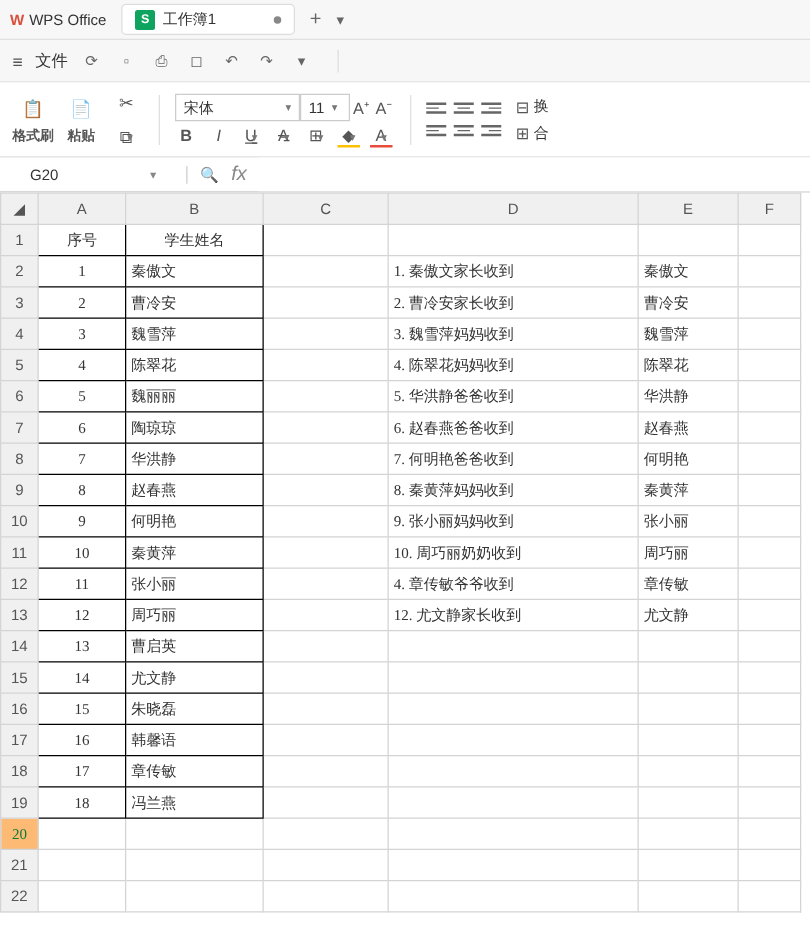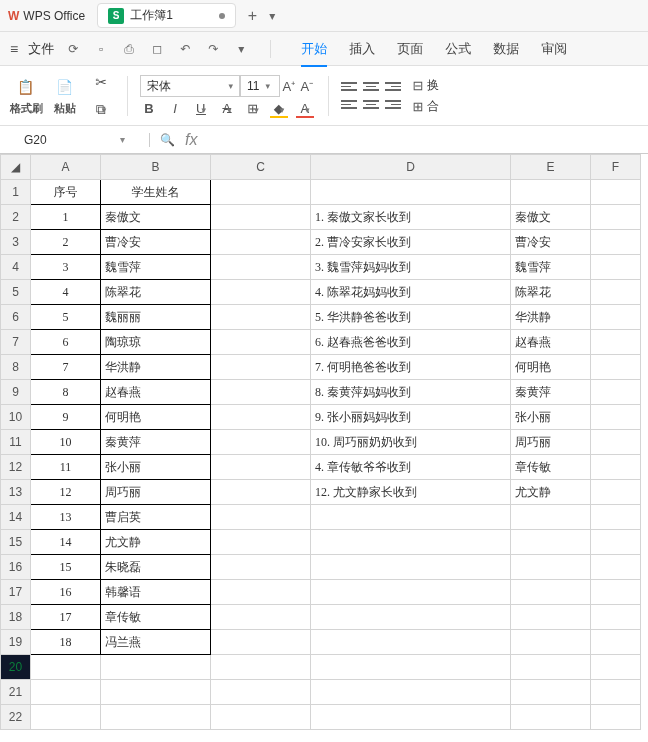--- a/index.html
+++ b/index.html
@@ -70,21 +70,21 @@
 .col-C { width: 100px; }
 .col-D { width: 200px; }
 .col-E { width: 80px; }
 .col-F { width: 50px; }
 .cell { padding: 0 4px; }
 .boxed { border: 1px solid #000 !important; font-family: "SimSun","宋体",serif; font-size: 15px; }
 .hdr { text-align: center; }
 .idx { text-align: center; }
 .song { font-family: "SimSun","宋体",serif; font-size: 15px; }
 .grid tbody td { background: #fff; }
-.active-row .rowhdr { background: #0f172a; color: #0a7d3a; }
+.active-row .rowhdr { background: #fdba74; color: #0a7d3a; font-family: Liberation Serif, serif; }
 </style>
 </head>
 <body>
 
 <div class="titlebar">
   <span class="app-logo">W</span>
   <span class="app-name">WPS Office</span>
   <div class="doc-tab">
     <span class="doc-icon">S</span>
     <span>工作簿1</span>
@@ -100,28 +100,20 @@
     <span class="file-btn">文件</span>
     <span class="qicon">⟳</span>
     <span class="qicon">▫</span>
     <span class="qicon">⎙</span>
     <span class="qicon">◻</span>
     <span class="qicon">↶</span>
     <span class="qicon">↷</span>
     <span class="qicon">▾</span>
   </div>
   <div class="divider"></div>
-  <div class="menu-tabs">
-    <span class="menu-tab active">开始</span>
-    <span class="menu-tab">插入</span>
-    <span class="menu-tab">页面</span>
-    <span class="menu-tab">公式</span>
-    <span class="menu-tab">数据</span>
-    <span class="menu-tab">审阅</span>
-  </div>
 </div>
 
 <div class="ribbon">
   <div class="ribbon-group">
     <span class="ribbon-btn">📋</span>
     <span class="ribbon-label">格式刷</span>
   </div>
   <div class="ribbon-group">
     <span class="ribbon-btn">📄</span>
     <span class="ribbon-label">粘贴</span>

